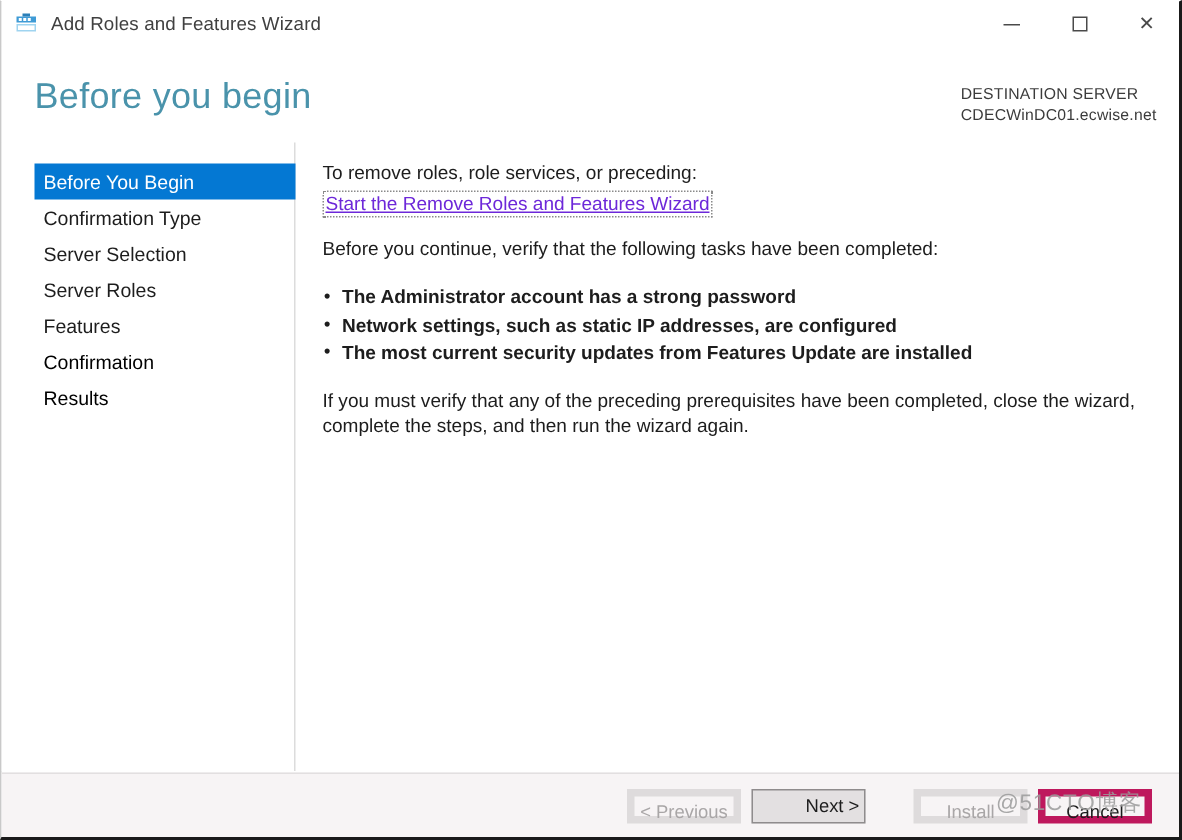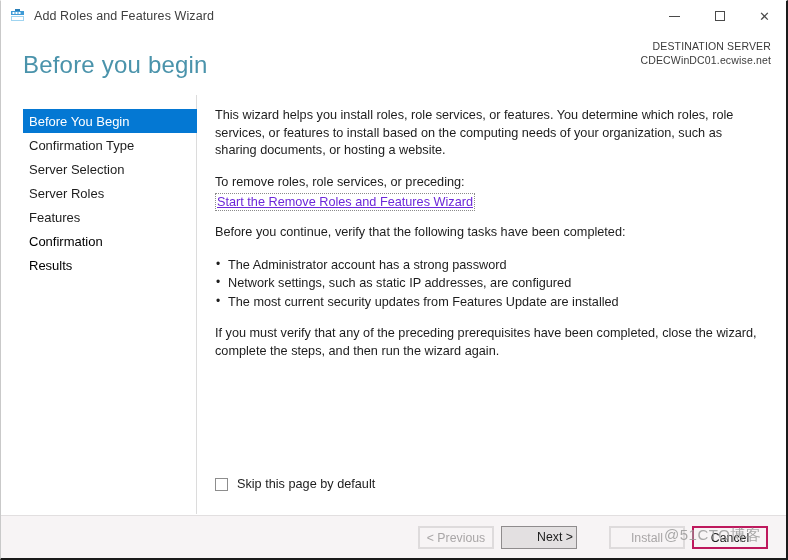--- a/index.html
+++ b/index.html
@@ -102,22 +102,22 @@
     top: 22px;
     font-size: 24px;
     font-weight: 400;
     color: #4a93ab;
     letter-spacing: 0.2px;
     line-height: 1;
   }
   #dest-server {
     position: absolute;
     right: 16px;
-    top: 8px;
-    text-align: right;
+    top: 25px;
+    text-align: left;
     line-height: 14px;
   }
   #dest-label {
     display: block;
     font-size: 10.5px;
     color: #3b3b3b;
     letter-spacing: 0.15px;
   }
   #dest-name {
     display: block;
@@ -182,20 +182,21 @@
     line-height: 17.5px;
     margin: 0 0 14px 0;
     max-width: 546px;
   }
   .para.tight { margin-bottom: 1px; }
   .bullets {
     margin: 0 0 14px 0;
     padding: 0;
     list-style: none;
     max-width: 546px;
+    font-weight: bold;
   }
   .bullets li {
     font-size: 12.7px;
     color: #1d1d1d;
     line-height: 18.5px;
     padding-left: 13px;
     position: relative;
   }
   .bullets li:before {
     content: "\2022";
@@ -254,21 +255,21 @@
   }
   .btn {
     position: absolute;
     top: 10px;
     height: 23px;
     width: 76px;
     font-family: "Liberation Sans", sans-serif;
     font-size: 12.3px;
     color: #1d1d1d;
     background: #f7f4f5;
-    border: 2px solid #be185d;
+    border: 5px solid #be185d;
     box-sizing: border-box;
     padding: 0;
     line-height: 21px;
     text-align: center;
     white-space: nowrap;
   }
   .btn.disabled {
     color: #a9a6a7;
     border-color: #dedbdc;
     background: #f7f4f5;
@@ -358,39 +359,34 @@
       <div class="nav-item disabled">
         <span>Confirmation</span>
       </div>
       <div class="nav-item disabled">
         <span>Results</span>
       </div>
     </nav>
 
     <div id="main">
 
-      <p class="para">This wizard helps you install roles, role services, or features. You determine which roles, role services, or features to install based on the computing needs of your organization, such as sharing documents, or hosting a website.</p>
 
       <p class="para tight">To remove roles, role services, or preceding:</p>
       <a id="remove-link">Start the Remove Roles and Features Wizard</a>
 
       <p class="para">Before you continue, verify that the following tasks have been completed:</p>
 
       <ul class="bullets">
         <li>The Administrator account has a strong password</li>
         <li>Network settings, such as static IP addresses, are configured</li>
         <li>The most current security updates from Features Update are installed</li>
       </ul>
 
       <p class="para">If you must verify that any of the preceding prerequisites have been completed, close the wizard, complete the steps, and then run the wizard again.</p>
 
-      <div id="skip-row">
-        <span id="skip-box"></span>
-        <span id="skip-label">Skip this page by default</span>
-      </div>
 
     </div>
   </div>
 
   <div id="footer">
     <button id="btn-previous" class="btn disabled">&lt; Previous</button>
     <button id="btn-next" class="btn default">Next &gt;</button>
     <button id="btn-install" class="btn disabled">Install</button>
     <button id="btn-cancel" class="btn">Cancel</button>
   </div>

